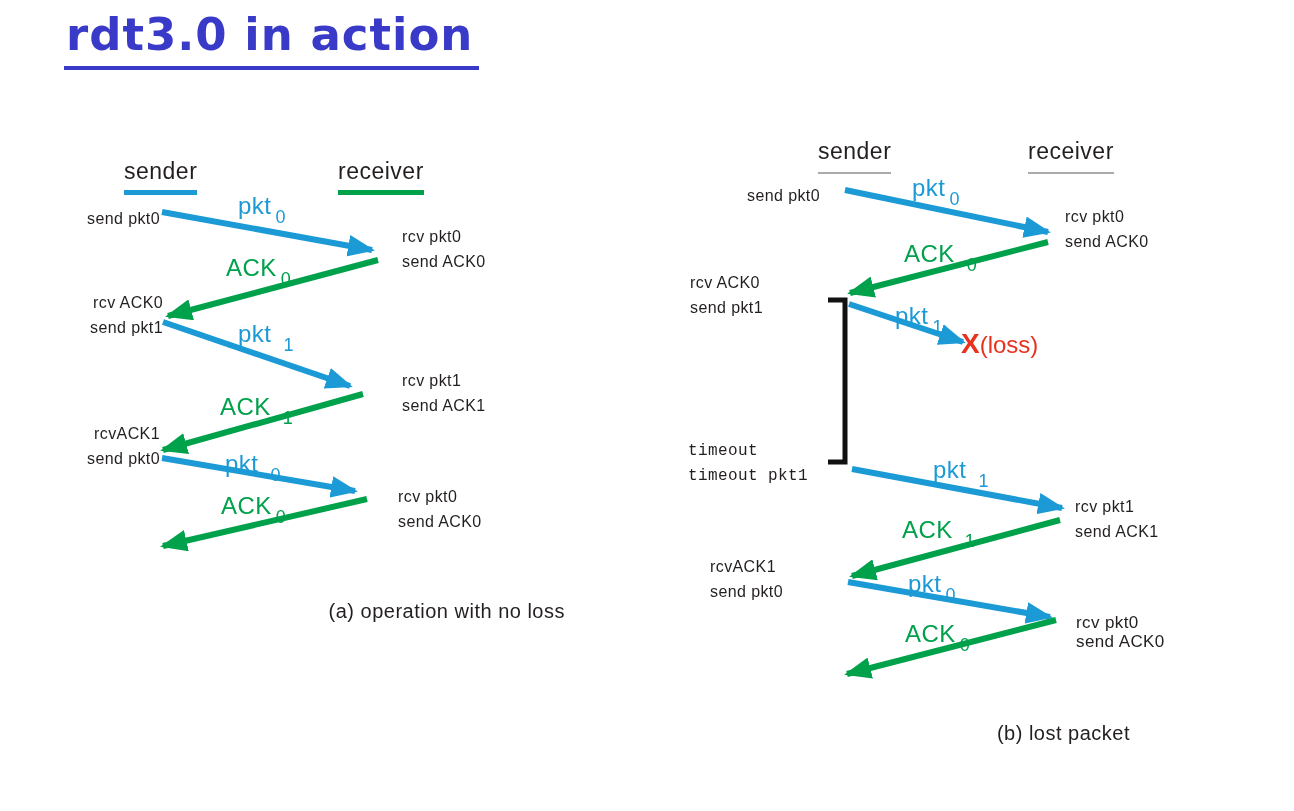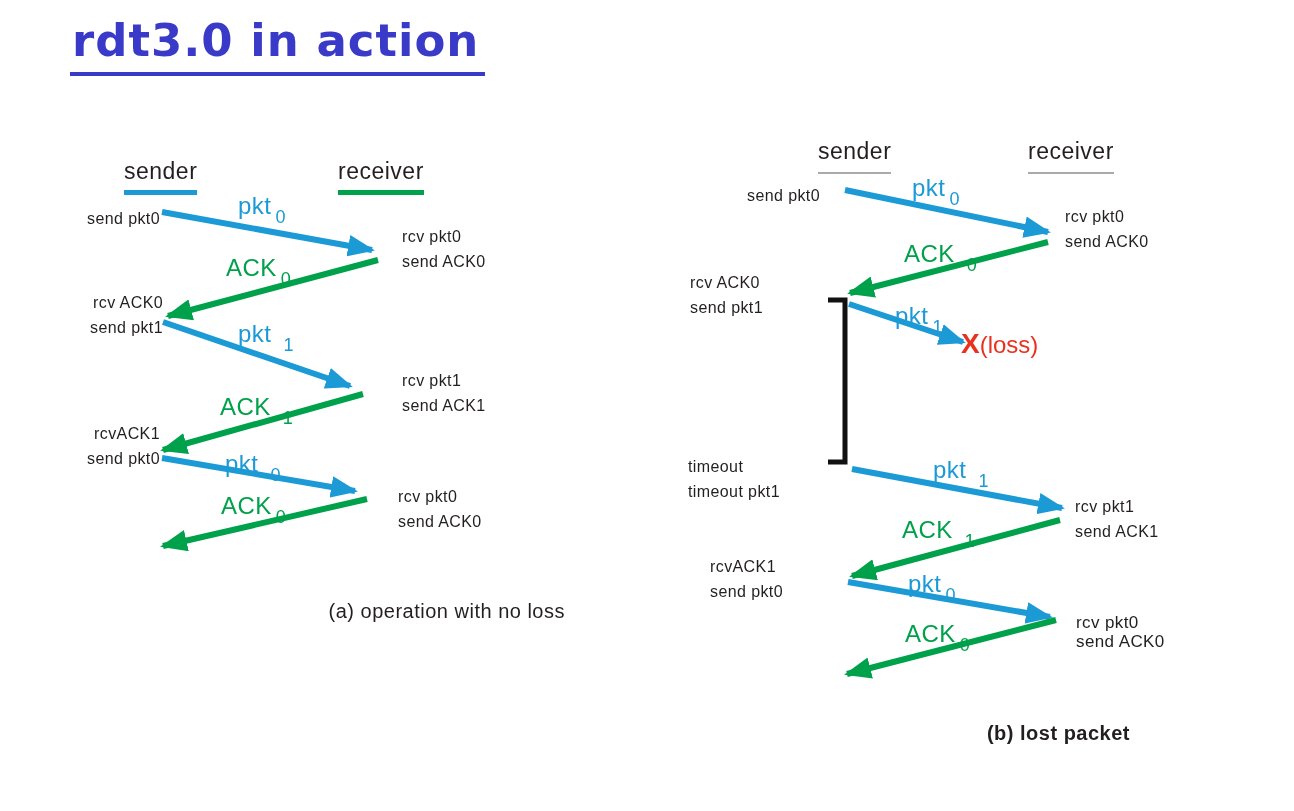--- a/index.html
+++ b/index.html
@@ -1,18 +1,18 @@
 <!DOCTYPE html>
 <html style="--blue: #1b9ad6; --green: #00a14b; --red: #e8321e; --title_blue: #3a3ac8; --text: #231f20; --underline_gray: #aaaaaa; --bracket: #111111;"><head>
 <meta charset="utf-8">
 <style>
   html,body{margin:0;padding:0;background:#ffffff;}
   .page{position:relative;width:1294px;height:811px;background:#fff;overflow:hidden;
         font-family:"Liberation Sans",sans-serif;color:var(--text);}
-  .title{position:absolute;left:64px;top:8px;margin:6px;
+  .title{position:absolute;left:64px;top:8px;margin:0;
          font-family:"DejaVu Sans",sans-serif;font-weight:700;font-size:45px;
          color:var(--title_blue);border-bottom:4px solid var(--title_blue);
          padding:0 6px 5px 2px;letter-spacing:1px;}
   .diag{position:absolute;}
   .diag svg{position:absolute;left:0;top:0;}
   .hdr{position:absolute;font-size:23px;letter-spacing:.5px;padding-bottom:5px;color:var(--text);}
   .hdr.u-blue{border-bottom:5px solid var(--blue);}
   .hdr.u-green{border-bottom:5px solid var(--green);}
   .hdr.u-gray{border-bottom:2px solid var(--underline_gray);padding-bottom:7px;}
   .evt{position:absolute;font-size:16px;line-height:25px;letter-spacing:.4px;white-space:nowrap;}
@@ -123,21 +123,21 @@
       <div>send pkt0</div>
     </div>
     <div class="evt" style="left:385px;top:74px;">
       <div>rcv pkt0</div>
       <div>send ACK0</div>
     </div>
     <div class="evt" style="left:10px;top:140px;">
       <div>rcv ACK0</div>
       <div>send pkt1</div>
     </div>
-    <div class="evt" style="left:8px;top:324px;">
+    <div class="evt" style="left:8px;top:309px;font-family:Liberation Mono, monospace;">
       <div>timeout</div>
       <div>timeout pkt1</div>
     </div>
     <div class="evt" style="left:395px;top:364px;">
       <div>rcv pkt1</div>
       <div>send ACK1</div>
     </div>
     <div class="evt" style="left:30px;top:424px;">
       <div>rcvACK1</div>
       <div>send pkt0</div>
@@ -149,16 +149,16 @@
 
     <div class="msg blue" style="left:232px;top:44px;"><span>pkt</span><span class="sub">0</span></div>
     <div class="msg green" style="left:224px;top:110px;"><span>ACK</span><span class="sub wide">0</span></div>
     <div class="msg blue" style="left:215px;top:172px;"><span>pkt</span><span class="sub">1</span></div>
     <div class="loss" style="left:281px;top:198px;"><span class="x">X</span><span class="rest">(loss)</span></div>
     <div class="msg blue" style="left:253px;top:326px;"><span>pkt</span><span class="sub wide">1</span></div>
     <div class="msg green" style="left:222px;top:386px;"><span>ACK</span><span class="sub wide">1</span></div>
     <div class="msg blue" style="left:228px;top:440px;"><span>pkt</span><span class="sub">0</span></div>
     <div class="msg green" style="left:225px;top:490px;"><span>ACK</span><span class="sub">0</span></div>
 
-    <div class="caption" style="left:130px;width:320px;top:592px;font-weight:bold;">(b) lost packet</div>
+    <div class="caption" style="left:130px;width:320px;top:592px;">(b) lost packet</div>
   </section>
 
 </div>
 
 </body></html>

